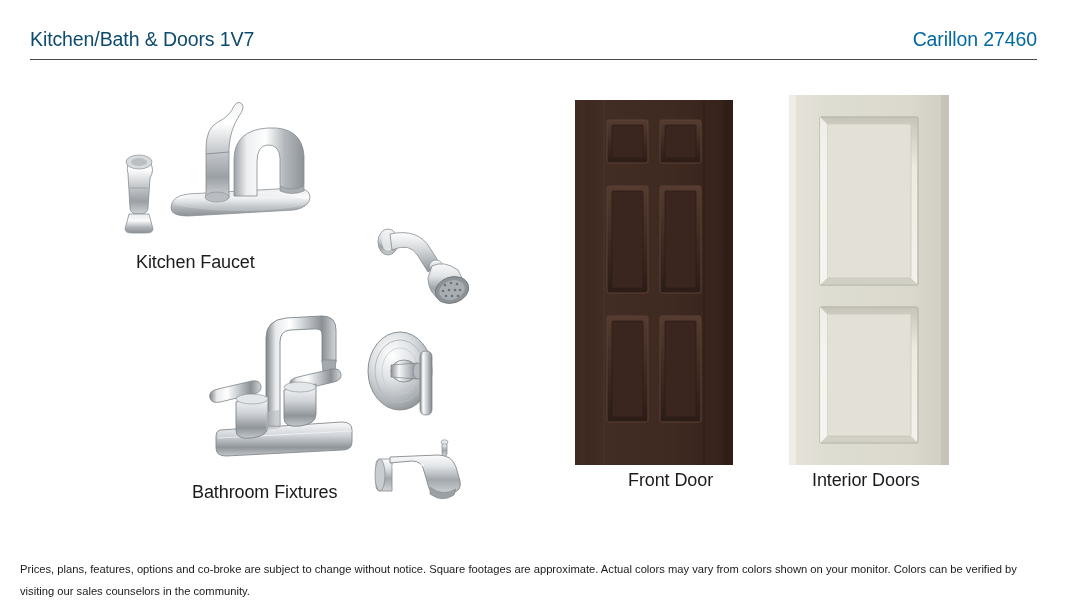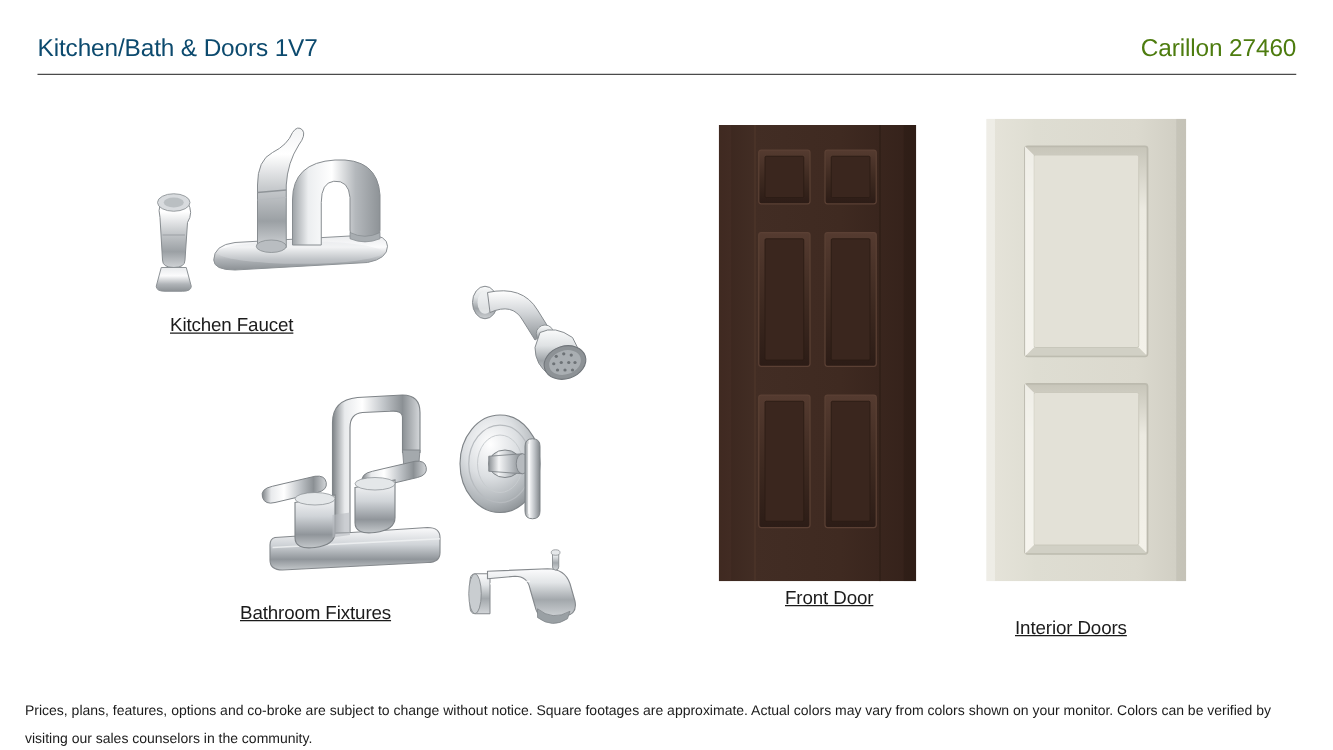--- a/index.html
+++ b/index.html
@@ -35,21 +35,21 @@
     color: #0c4a6e;
     white-space: nowrap;
   }
   #header-community {
     position: absolute;
     right: 0;
     top: 0;
     font-size: 19.5px;
     font-weight: 400;
     letter-spacing: -0.1px;
-    color: #4d7c0f;
+    color: #0369a1;
     white-space: nowrap;
   }
   #header-rule {
     position: absolute;
     left: 30px;
     top: 59px;
     width: 1007px;
     height: 0;
     border-top: 1.6px solid #4a4a4a;
   }
@@ -58,42 +58,41 @@
   #main {
     position: absolute;
     left: 0;
     top: 70px;
     width: 1066px;
     height: 470px;
   }
 
   .item-label {
     position: absolute;
-    font-size: 15px;
+    font-size: 18px;
     font-weight: 400;
     letter-spacing: -0.1px;
     color: #1b1b1b;
     white-space: nowrap;
     text-align: center;
-    text-decoration: underline;
   }
 
   
   .product-img { position: absolute; }
 
   #kitchen-faucet-img { left: 108px; top: 26px;  width: 230px; height: 145px; }
   #bath-faucet-img    { left: 196px; top: 232px; width: 170px; height: 160px; }
   #showerhead-img     { left: 368px; top: 150px; width: 112px; height: 95px;  }
   #shower-valve-img   { left: 352px; top: 255px; width: 115px; height: 95px;  }
   #tub-spout-img      { left: 368px; top: 367px; width: 112px; height: 80px;  }
 
   #label-kitchen-faucet { left: 136px; top: 182px; }
   #label-bath-fixtures  { left: 192px; top: 412px; }
   #label-front-door     { left: 628px; top: 400px; }
-  #label-interior-doors { left: 812px; top: 400px; margin-top: 24px; }
+  #label-interior-doors { left: 812px; top: 400px; }
 
   
   .door {
     position: absolute;
     box-sizing: border-box;
   }
   #front-door {
     left: 575px;
     top: 30px;
     width: 158px;

